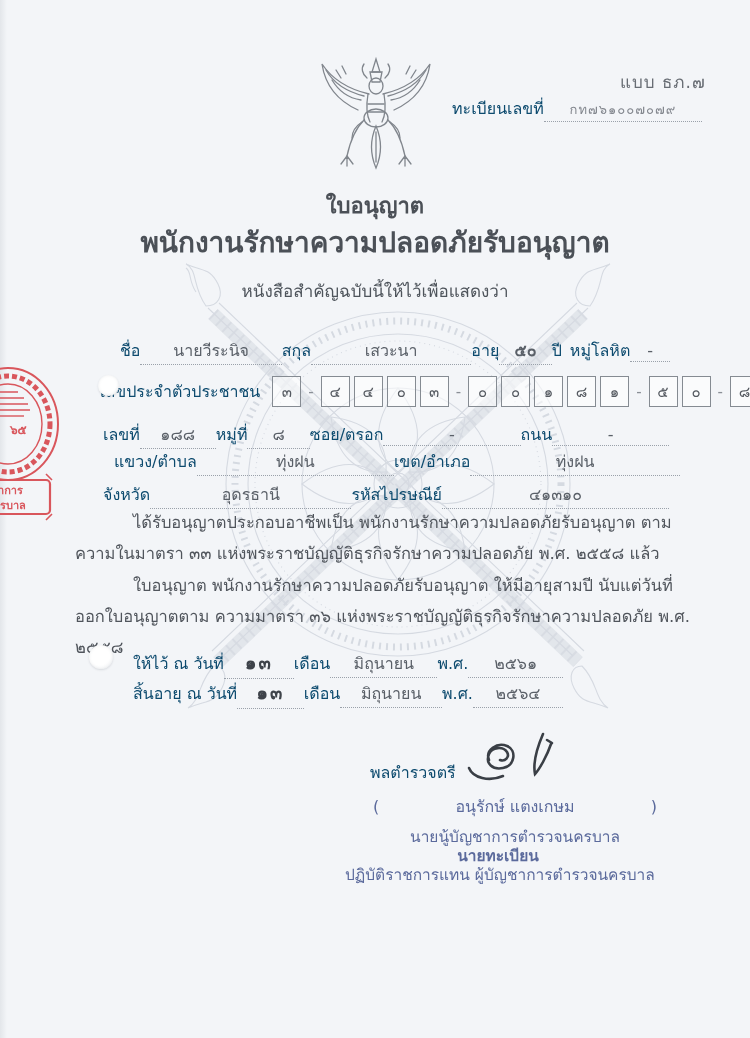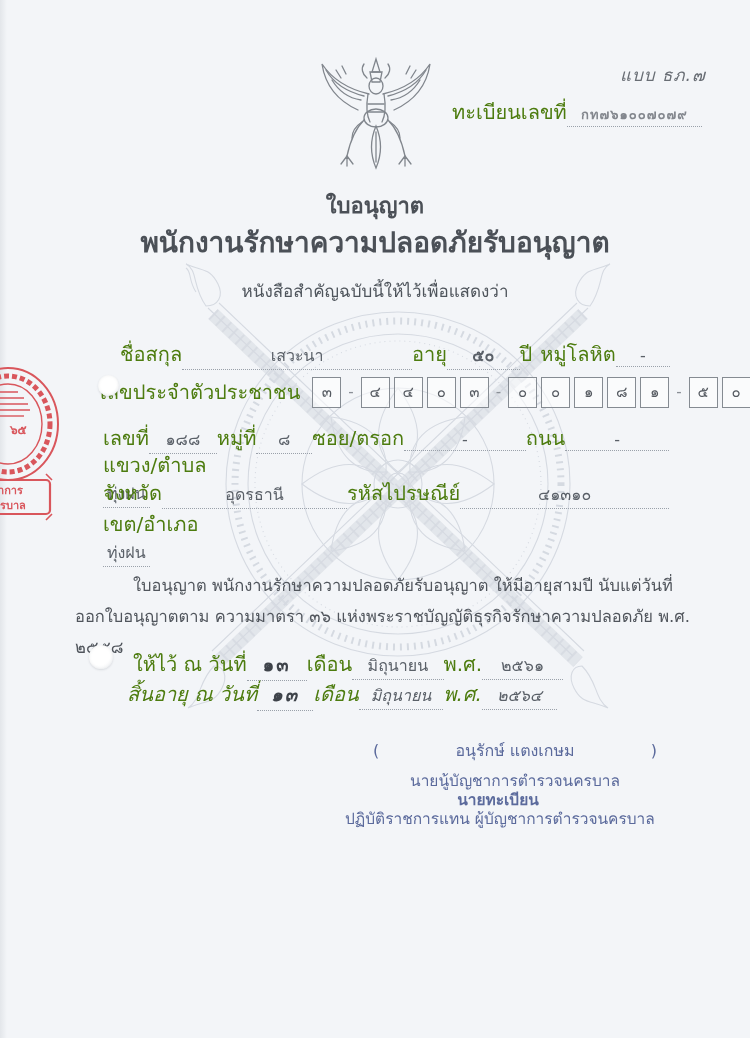--- a/index.html
+++ b/index.html
@@ -5,21 +5,21 @@
   html,body{margin:0;padding:0;background:#d8dadd;}
   .page{
     position:relative;width:750px;height:1038px;margin:0 auto;
     background:#f3f5f8;overflow:hidden;
     font-family:"DejaVu Sans","Liberation Sans",sans-serif;
     color:#4e545b;
   }
   .edge-left{position:absolute;left:0;top:0;width:7px;height:100%;
     background:linear-gradient(90deg,#e3e6ea,#f3f5f8);}
   .abs{position:absolute;}
-  .lbl{color:#4d7c0f;font-size:20px;white-space:nowrap;}
+  .lbl{color:#0c4a6e;font-size:16px;white-space:nowrap;}
   .val{color:#5a6068;font-size:16px;white-space:nowrap;}
   .dotfield{border-bottom:1.4px dotted #9aa1aa;text-align:center;
     display:inline-block;padding:0 4px 1px 4px;}
   .row{display:flex;align-items:baseline;position:absolute;}
   .row .gap{flex:0 0 auto;}
   .title{color:#4b5057;font-weight:600;text-align:center;width:100%;}
   .para{font-size:16.5px;line-height:31px;color:#50555c;text-align:left;}
   .idbox{width:27px;height:29px;border:1.2px solid #858b92;background:rgba(255,255,255,.55);
     display:inline-flex;align-items:center;justify-content:center;
     font-size:15px;color:#555a61;margin:0 2px;}
@@ -93,32 +93,33 @@
       <ellipse cx="64" cy="62" rx="12" ry="9"></ellipse>
       <path d="M52,64 C42,74 38,86 35,100 M76,64 C86,74 90,86 93,100"></path>
       <path d="M35,100 L29,108 M35,100 L35,110 M35,100 L41,108"></path>
       <path d="M93,100 L87,108 M93,100 L93,110 M93,100 L99,108"></path>
       <path d="M64,70 C58,84 58,98 64,112 C70,98 70,84 64,70 Z"></path>
       <path d="M64,76 L64,106"></path>
       <path d="M50,66 C44,70 40,76 40,82 M78,66 C84,70 88,76 88,82"></path>
     </g>
   </svg>
 
-  <div class="abs lbl" style="left:620px;top:61px;font-size:17px;letter-spacing:1px;color:#686d74;font-style:italic;">แบบ ธภ.๗</div>
+  <div class="abs lbl" style="left:620px;top:68px;font-size:17px;letter-spacing:1px;color:#686d74;">แบบ ธภ.๗</div>
   <div class="row" style="left:452px;top:96px;width:250px;">
     <span class="lbl gap">ทะเบียนเลขที่</span>
-    <span class="dotfield faint" style="flex:1;font-size:13px;letter-spacing:1px;font-weight:bold;">กท๗๖๑๐๐๗๐๗๙</span>
+    <span class="dotfield faint" style="flex:1;font-size:13px;letter-spacing:1px;">กท๗๖๑๐๐๗๐๗๙</span>
   </div>
 
   <div class="abs title" style="top:188px;font-size:22px;">ใบอนุญาต</div>
   <div class="abs title" style="top:220px;font-size:28px;">พนักงานรักษาความปลอดภัยรับอนุญาต</div>
   <div class="abs" style="top:277px;width:100%;text-align:center;font-size:17px;color:#4e545b;">หนังสือสำคัญฉบับนี้ให้ไว้เพื่อแสดงว่า</div>
 
   <div class="row" style="left:120px;top:338px;width:550px;">
     <span class="lbl gap">ชื่อ</span>
+    <span class="dotfield val" style="flex:2.1;">นายวีระนิจ</span>
     <span class="lbl gap">สกุล</span>
     <span class="dotfield val" style="flex:2.4;">เสวะนา</span>
     <span class="lbl gap">อายุ</span>
     <span class="dotfield val" style="flex:0.7;font-weight:bold;">๕๐</span>
     <span class="lbl gap">ปี</span>
     <span class="lbl gap" style="margin-left:8px;">หมู่โลหิต</span>
     <span class="dotfield val" style="flex:0.5;">-</span>
   </div>
 
   <div class="row" style="left:100px;top:376px;width:560px;align-items:center;">
@@ -148,54 +149,66 @@
     <span class="lbl gap">เลขที่</span>
     <span class="dotfield val" style="flex:1;">๑๘๘</span>
     <span class="lbl gap">หมู่ที่</span>
     <span class="dotfield val" style="flex:0.8;">๘</span>
     <span class="lbl gap">ซอย/ตรอก</span>
     <span class="dotfield val" style="flex:1.9;">-</span>
     <span class="lbl gap">ถนน</span>
     <span class="dotfield val" style="flex:1.6;">-</span>
   </div>
 
-  <div class="row" style="left:103px;top:449px;width:566px;flex-direction:column;">
+  <div class="row" style="left:114px;top:449px;width:566px;">
     <span class="lbl gap">แขวง/ตำบล</span>
     <span class="dotfield val" style="flex:1.5;">ทุ่งฝน</span>
     <span class="lbl gap">เขต/อำเภอ</span>
     <span class="dotfield val" style="flex:1.6;">ทุ่งฝน</span>
   </div>
 
   <div class="row" style="left:103px;top:475px;width:566px;">
     <span class="lbl gap">จังหวัด</span>
     <span class="dotfield val" style="flex:1.5;margin-top:7px;">อุดรธานี</span>
     <span class="lbl gap">รหัสไปรษณีย์</span>
     <span class="dotfield val" style="flex:1.7;">๔๑๓๑๐</span>
   </div>
 
+  <div class="abs para" style="left:75px;top:507px;width:618px;text-indent:58px;">ได้รับอนุญาตประกอบอาชีพเป็น พนักงานรักษาความปลอดภัยรับอนุญาต ตามความในมาตรา ๓๓ แห่งพระราชบัญญัติธุรกิจรักษาความปลอดภัย พ.ศ. ๒๕๕๘ แล้ว</div>
   <div class="abs para" style="left:75px;top:570px;width:618px;text-indent:58px;">ใบอนุญาต พนักงานรักษาความปลอดภัยรับอนุญาต ให้มีอายุสามปี นับแต่วันที่ออกใบอนุญาตตาม ความมาตรา ๓๖ แห่งพระราชบัญญัติธุรกิจรักษาความปลอดภัย พ.ศ. ๒๕๕๘</div>
 
   <div class="row" style="left:133px;top:648px;width:430px;">
     <span class="lbl gap">ให้ไว้ ณ วันที่</span>
     <span class="dotfield daynum" style="flex:1;">๑๓</span>
     <span class="lbl gap">เดือน</span>
     <span class="dotfield val" style="flex:1.6;">มิถุนายน</span>
     <span class="lbl gap">พ.ศ.</span>
     <span class="dotfield val" style="flex:1.4;">๒๕๖๑</span>
   </div>
-  <div class="row" style="left:127px;top:678px;width:430px;font-style:italic;">
+  <div class="row" style="left:133px;top:678px;width:430px;">
     <span class="lbl gap">สิ้นอายุ ณ วันที่</span>
     <span class="dotfield daynum" style="flex:1;">๑๓</span>
     <span class="lbl gap">เดือน</span>
     <span class="dotfield val" style="flex:1.6;">มิถุนายน</span>
     <span class="lbl gap">พ.ศ.</span>
     <span class="dotfield val" style="flex:1.4;">๒๕๖๔</span>
   </div>
 
   <div class="abs" style="left:345px;top:738px;width:340px;">
+    <div style="position:relative;height:56px;">
+      <span class="lbl" style="position:absolute;left:25px;top:22px;">พลตำรวจตรี</span>
+      <svg style="position:absolute;left:110px;top:-8px;" width="110" height="64" viewBox="0 0 110 64">
+        <g stroke="#3a3f46" fill="none" stroke-width="2.6" stroke-linecap="round">
+          <path d="M34,30 C30,20 42,12 52,16 C62,20 60,36 48,38 C38,40 30,34 34,24 C37,17 48,16 52,22 C55,27 50,32 45,30"></path>
+          <path d="M14,38 C18,48 34,52 48,46"></path>
+          <path d="M88,4 C82,18 78,34 80,44 C84,40 92,26 96,14"></path>
+          <path d="M92,10 L97,13"></path>
+        </g>
+      </svg>
+    </div>
     <div style="display:flex;align-items:baseline;justify-content:space-between;padding:0 28px;">
       <span class="sigblue">(</span>
       <span class="sigblue" style="font-size:16px;">อนุรักษ์  แตงเกษม</span>
       <span class="sigblue">)</span>
     </div>
     <div class="sigblue" style="text-align:center;font-size:15.5px;margin-top:5px;">นายนู้บัญชาการตำรวจนครบาล</div>
     <div class="sigblue" style="text-align:center;font-size:15.5px;font-weight:700;margin-top:-6px;margin-left:-34px;">นายทะเบียน</div>
     <div class="sigblue" style="text-align:left;font-size:15.5px;margin-top:-6px;">ปฏิบัติราชการแทน ผู้บัญชาการตำรวจนครบาล</div>
   </div>
 

